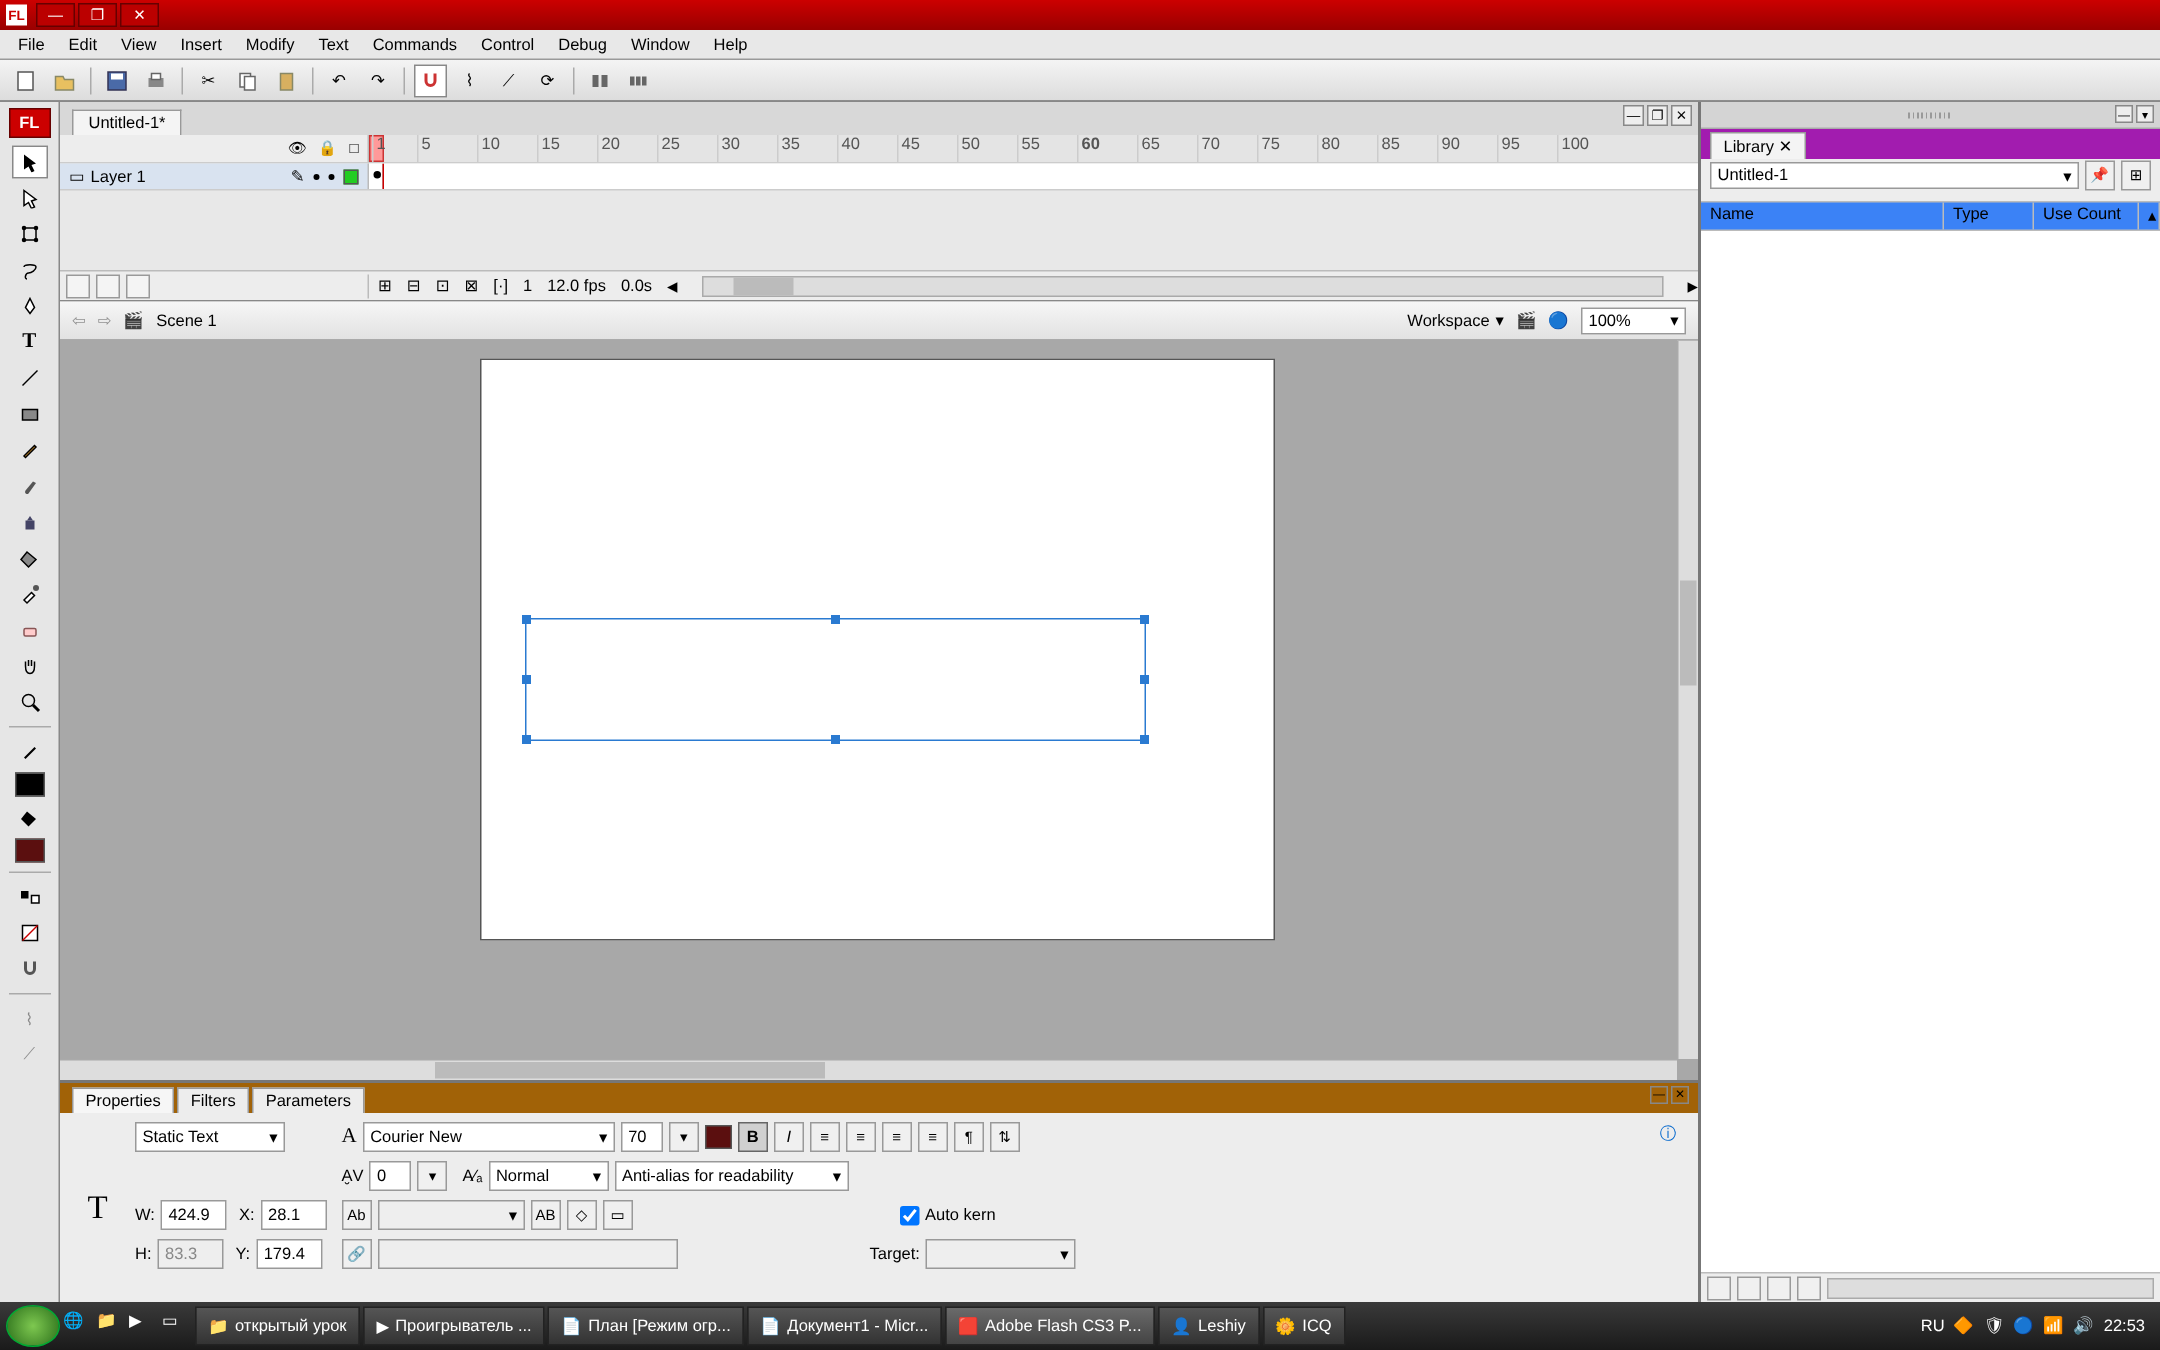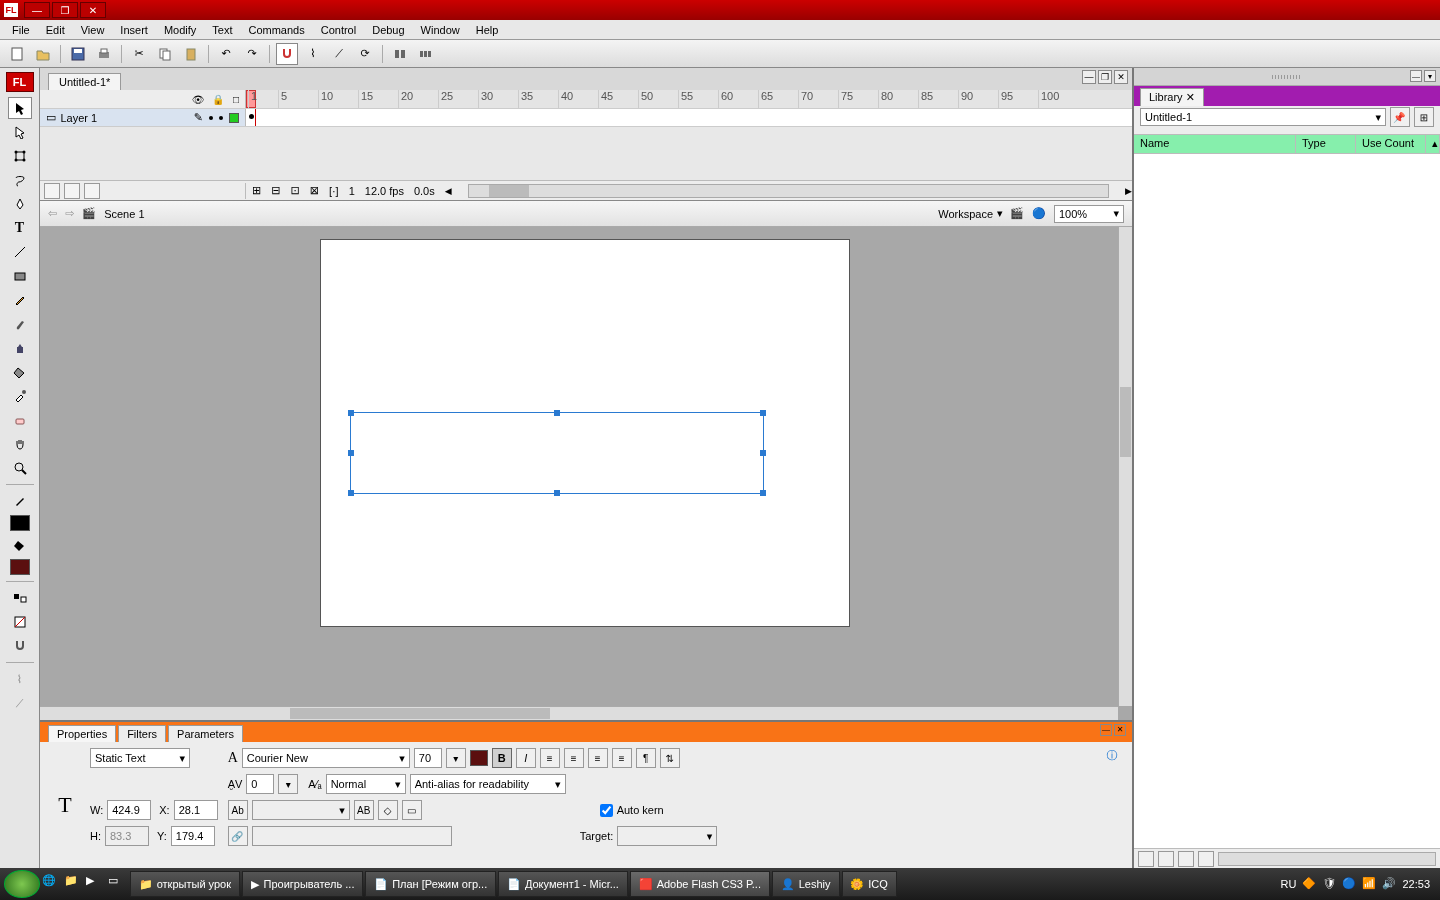--- a/index.html
+++ b/index.html
@@ -75,21 +75,21 @@
 .text-sel .h-tm{left:50%;top:-3px;margin-left:-3px}.text-sel .h-bm{left:50%;bottom:-3px;margin-left:-3px}
 .text-sel .h-ml{left:-3px;top:50%;margin-top:-3px}.text-sel .h-mr{right:-3px;top:50%;margin-top:-3px}
 .big-text { position:absolute; left:318px; top:192px; font-family:'Courier New',monospace; font-size:56px; font-weight:bold; color:#5b0f0f; letter-spacing:-2px; }
 .canvas-hscroll { position:absolute; left:0; right:14px; bottom:0; height:14px; background:#ddd; border-top:1px solid #aaa; }
 .canvas-hscroll .thumb { position:absolute; left:250px; width:260px; top:1px; bottom:1px; background:#bbb; }
 .canvas-vscroll { position:absolute; right:0; top:0; bottom:14px; width:14px; background:#ddd; border-left:1px solid #aaa; }
 .canvas-vscroll .thumb { position:absolute; top:160px; height:70px; left:1px; right:1px; background:#bbb; }
 
 
 .props { height:148px; background:#ededed; border-top:2px solid #777; display:flex; flex-direction:column; }
-.props-tabs { height:20px; background:#f97316; display:flex; align-items:flex-end; padding-left:8px; position:relative; }
+.props-tabs { height:20px; background:#a16207; display:flex; align-items:flex-end; padding-left:8px; position:relative; }
 .props-tab { padding:2px 8px; border:1px solid #999; border-bottom:none; background:#ededed; margin-right:2px; font-size:11px; }
 .props-tab.active { background:#f6f6f6; }
 .props-body { flex:1; padding:6px 10px; display:flex; gap:10px; }
 .props-col { display:flex; flex-direction:column; gap:6px; }
 .pctrl { height:20px; border:1px solid #999; background:#fff; padding:0 4px; font-size:11px; display:flex; align-items:center; }
 .pctrl.sel { justify-content:space-between; }
 .plabel { font-size:11px; display:flex; align-items:center; }
 .prow { display:flex; align-items:center; gap:4px; }
 .swatch-sm { width:18px; height:16px; border:1px solid #555; }
 .pbtn { width:20px; height:20px; border:1px solid #999; background:#f0f0f0; display:flex; align-items:center; justify-content:center; font-size:10px; }
@@ -99,21 +99,21 @@
 .right-panel { width:308px; background:#ededed; border-left:2px solid #777; display:flex; flex-direction:column; }
 .rp-grip { height:18px; background:#d4d4d4; border-bottom:1px solid #aaa; position:relative; }
 .rp-grip::after { content:""; position:absolute; left:50%; top:7px; width:30px; height:4px; margin-left:-15px; background:repeating-linear-gradient(90deg,#999 0 1px,transparent 1px 3px); }
 .rp-mini { position:absolute; right:4px; top:2px; display:flex; gap:2px; }
 .rp-mini span { width:12px; height:12px; border:1px solid #888; background:#eee; font-size:8px; display:flex; align-items:center; justify-content:center; }
 .rp-tab { height:20px; display:flex; align-items:flex-end; padding-left:6px; background:#a21caf; }
 .rp-tab .t { padding:2px 8px; background:#f4f4f4; border:1px solid #999; border-bottom:none; font-size:11px; }
 .rp-doc { height:22px; padding:2px 6px; display:flex; gap:4px; align-items:center; }
 .rp-doc .dd { flex:1; height:18px; border:1px solid #999; background:#fff; padding:0 4px; font-size:11px; display:flex; align-items:center; justify-content:space-between; }
 .rp-empty { flex:0 0 100px; background:#f4f4f4; border:1px solid #ccc; margin:0 6px; padding:4px; font-size:11px; }
-.rp-list-head { height:20px; display:flex; border-top:1px solid #bbb; border-bottom:1px solid #bbb; margin-top:6px; background:#86efac; }
+.rp-list-head { height:20px; display:flex; border-top:1px solid #bbb; border-bottom:1px solid #bbb; margin-top:6px; background:#3b82f6; }
 .rp-list-head div { padding:2px 6px; border-right:1px solid #bbb; font-size:11px; }
 .rp-list { flex:1; background:#fff; margin:0; }
 .rp-footer { height:20px; border-top:1px solid #bbb; display:flex; align-items:center; gap:4px; padding:0 4px; }
 .rp-footer .fbtn { width:16px; height:16px; border:1px solid #999; background:#f0f0f0; }
 .rp-footer .fscroll { flex:1; height:14px; background:#ddd; border:1px solid #aaa; }
 
 
 .taskbar { position:fixed; left:0; right:0; bottom:0; height:32px; background:linear-gradient(#3a3a3a,#1a1a1a); display:flex; align-items:center; padding:0 4px; gap:2px; color:#fff; }
 .taskbar .start { width:36px; height:28px; background:radial-gradient(circle,#7ec850,#2a6e1a); border-radius:50%; border:1px solid #0a3; }
 .taskbar .ql { width:20px; height:20px; }
@@ -364,21 +364,21 @@
             <div class="tick" style="left: 72px;">10</div>
             <div class="tick" style="left: 112px;">15</div>
             <div class="tick" style="left: 152px;">20</div>
             <div class="tick" style="left: 192px;">25</div>
             <div class="tick" style="left: 232px;">30</div>
             <div class="tick" style="left: 272px;">35</div>
             <div class="tick" style="left: 312px;">40</div>
             <div class="tick" style="left: 352px; text-align: right;">45</div>
             <div class="tick" style="left: 392px;">50</div>
             <div class="tick" style="left: 432px;">55</div>
-            <div class="tick" style="left: 472px;">60</div>
+            <div class="tick" style="left: 472px; font-weight: bold;">60</div>
             <div class="tick" style="left: 512px;">65</div>
             <div class="tick" style="left: 552px;">70</div>
             <div class="tick" style="left: 592px;">75</div>
             <div class="tick" style="left: 632px;">80</div>
             <div class="tick" style="left: 672px;">85</div>
             <div class="tick" style="left: 712px;">90</div>
             <div class="tick" style="left: 752px;">95</div>
             <div class="tick" style="left: 792px;">100</div>
           </div>
       </div>

